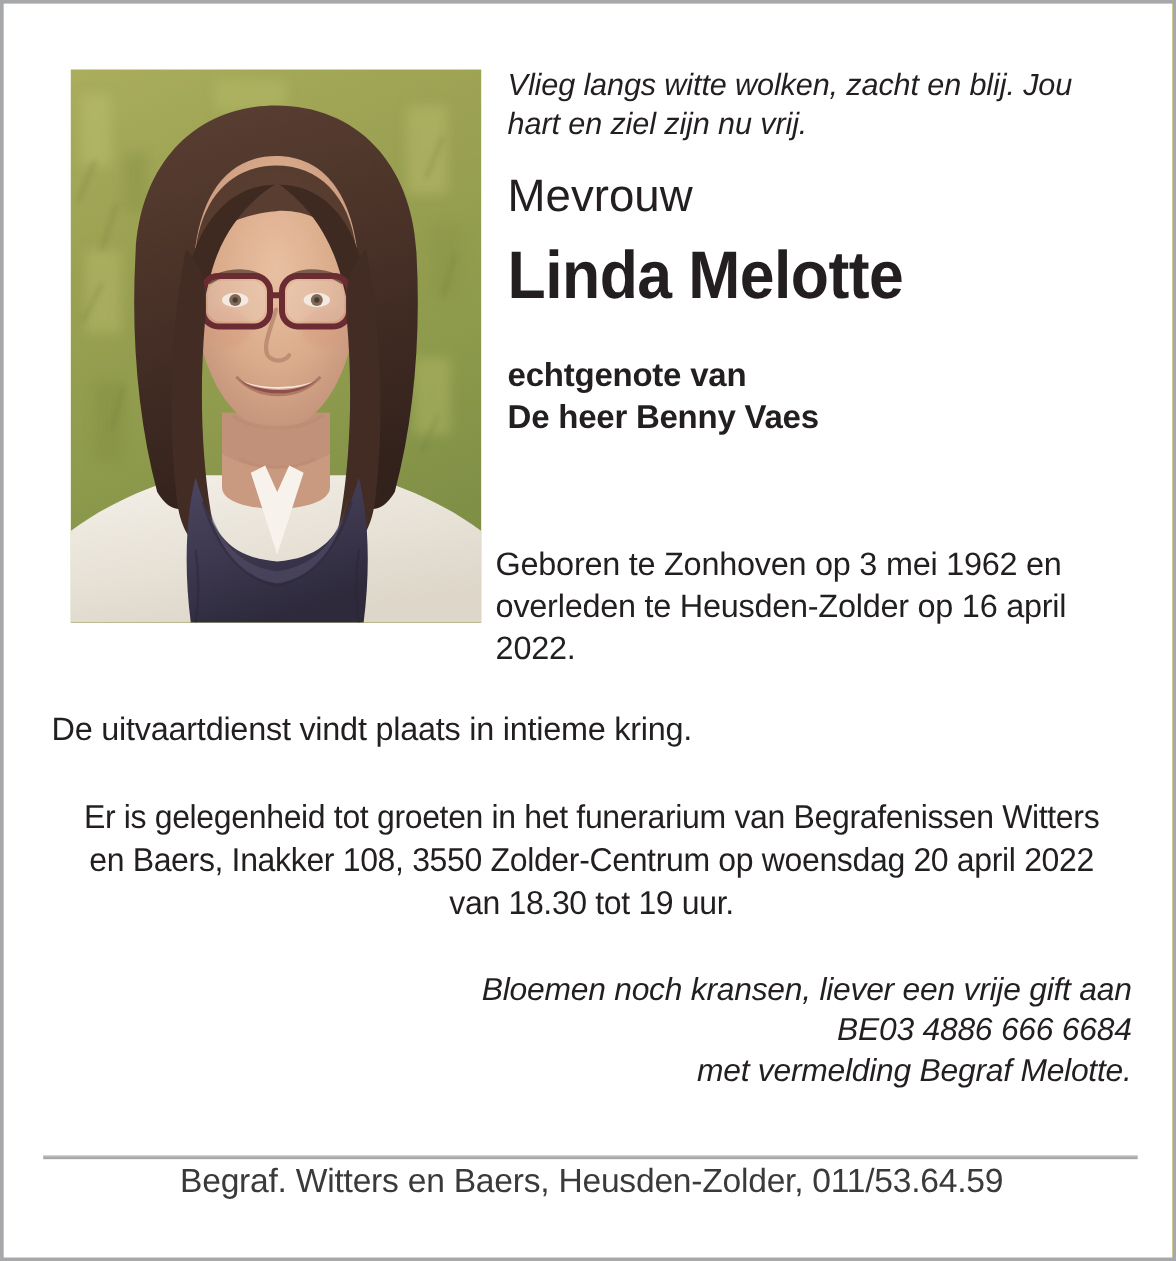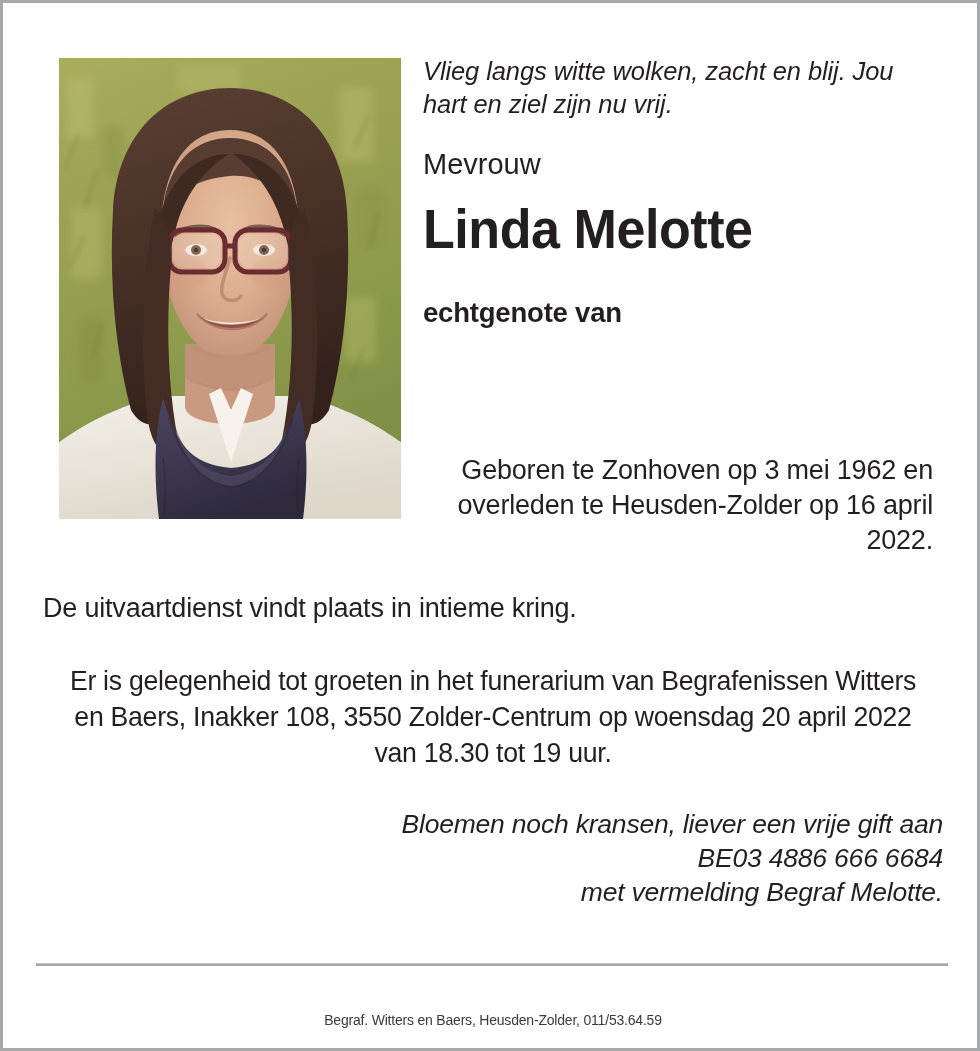--- a/index.html
+++ b/index.html
@@ -48,21 +48,21 @@
   }
   .verse {
     font-style: italic;
     font-size: 25.5px;
     line-height: 33px;
     color: #231f20;
     letter-spacing: -0.1px;
   }
   .salutation {
     margin-top: 26px;
-    font-size: 29px;
+    font-size: 38px;
     line-height: 34px;
     color: #231f20;
   }
   .fullname {
     margin-top: 17px;
     font-size: 56px;
     line-height: 62px;
     font-weight: bold;
     color: #231f20;
     letter-spacing: -0.5px;
@@ -77,21 +77,21 @@
     color: #231f20;
     letter-spacing: -0.2px;
   }
 
   
   .borndied {
     position: absolute;
     left: 410px;
     top: 450px;
     width: 520px;
-    text-align: right;
+    text-align: left;
     font-size: 27px;
     line-height: 35px;
     color: #231f20;
     letter-spacing: -0.2px;
   }
 
   
   .service {
     position: absolute;
     left: 40px;
@@ -136,24 +136,24 @@
     top: 960px;
     width: 912px;
     height: 3px;
     background: #a6a8aa;
     border-top: 1px solid #bfc1c3;
     box-sizing: border-box;
   }
   .footer {
     position: absolute;
     left: 40px;
-    top: 1003px;
+    top: 967px;
     width: 900px;
     text-align: center;
-    font-size: 14px;
+    font-size: 28px;
     line-height: 28px;
     color: #3a3a3c;
     letter-spacing: -0.2px;
   }
 </style>
 </head>
 <body>
 
 <div id="notice">
   <div class="inner">
@@ -271,20 +271,21 @@
         <path d="M150 336 L172 404 L194 336 L182 330 L172 352 L162 330 Z" fill="#f7f3ec"></path>
       </svg>
     </div>
 
     <div class="right-col">
       <div class="verse">Vlieg langs witte wolken, zacht en blij. Jou hart en ziel zijn nu vrij.</div>
       <div class="salutation">Mevrouw</div>
       <div class="fullname">Linda Melotte</div>
       <div class="relation">
         <div>echtgenote van</div>
+        <div>De heer Benny Vaes</div>
       </div>
     </div>
 
     <div class="borndied">Geboren te Zonhoven op 3 mei 1962 en overleden te Heusden-Zolder op 16 april 2022.</div>
 
     <div class="service">De uitvaartdienst vindt plaats in intieme kring.</div>
 
     <div class="visitation">Er is gelegenheid tot groeten in het funerarium van Begrafenissen Witters en Baers, Inakker 108, 3550 Zolder-Centrum op woensdag 20 april 2022 van 18.30 tot 19 uur.</div>
 
     <div class="donation">

